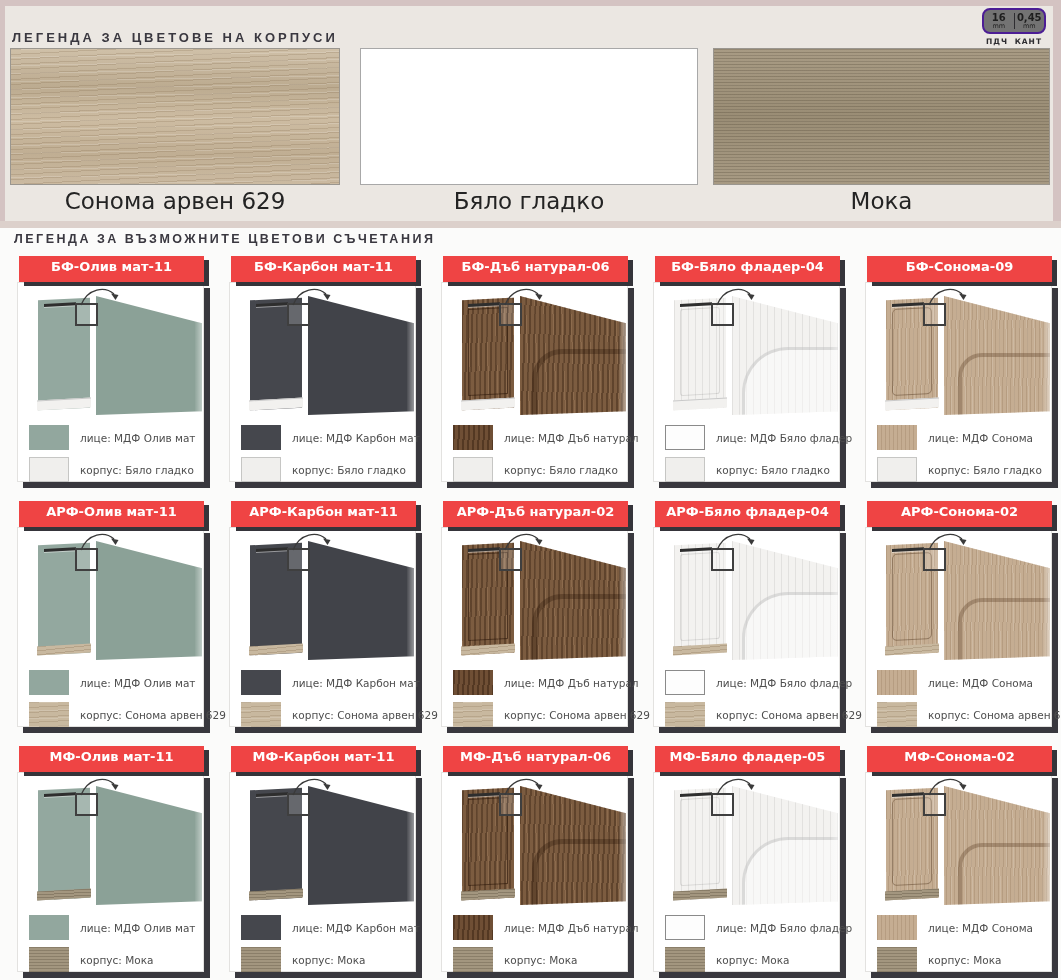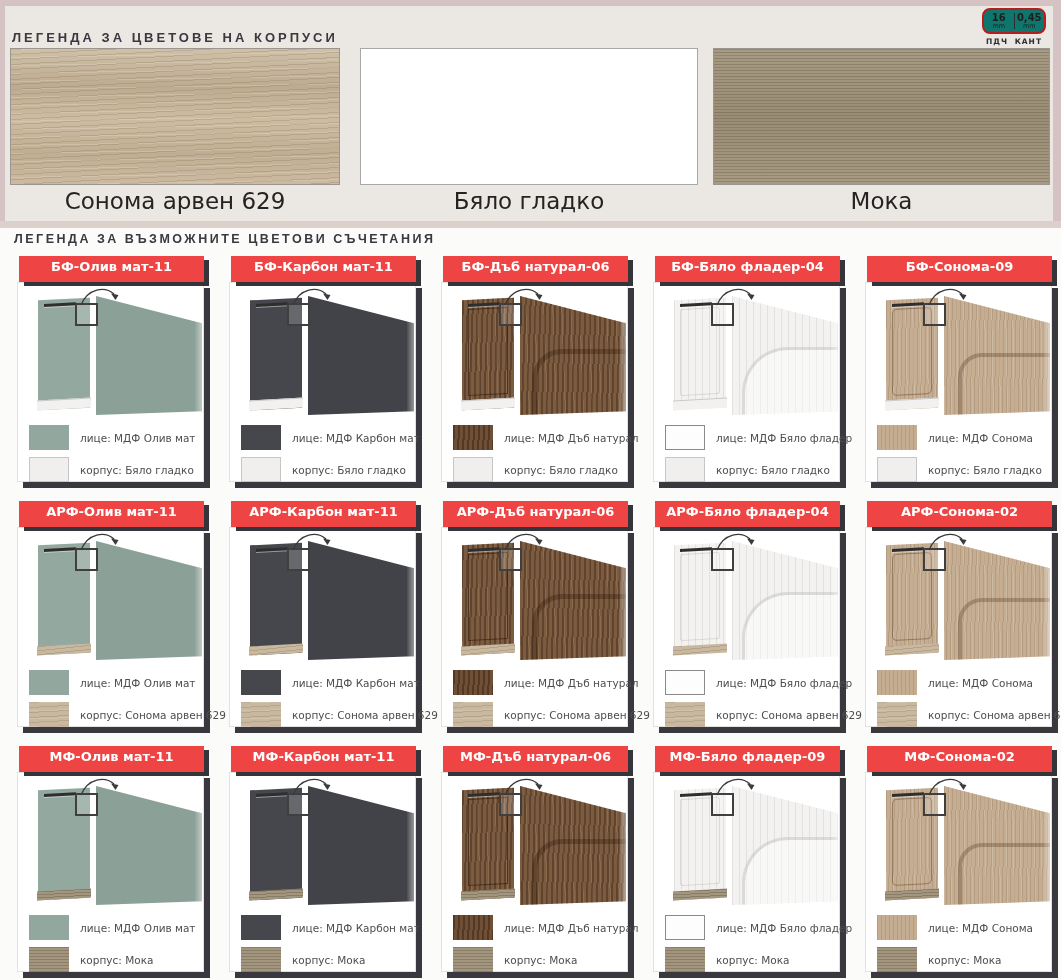--- a/index.html
+++ b/index.html
@@ -23,21 +23,21 @@
   .swatch-label{position:absolute;top:188px;text-align:center;font-size:23px;color:#232323;}
   .sw1{left:10px;width:330px;}
   .sw2{left:360px;width:338px;background:#ffffff;border:1px solid #a8a8a8;}
   .sw3{left:713px;width:337px;}
   .lb1{left:10px;width:330px;}
   .lb2{left:360px;width:338px;}
   .lb3{left:713px;width:337px;}
 
   
   .spec{position:absolute;right:15px;top:8px;width:64px;text-align:center;}
-  .spec-box{display:flex;border:2px solid #b91c1c;border-radius:8px;background:#0f766e;padding:2px 0;}
+  .spec-box{display:flex;border:2px solid #4c1d95;border-radius:8px;background:#737373;padding:2px 0;}
   .spec-cell{flex:1;}
   .spec-sep{width:1px;background:#2e2d31;margin:1px 0;}
   .spec-val{font-size:10px;font-weight:bold;color:#1e1e1e;line-height:11px;}
   .spec-unit{font-size:6.5px;color:#1e1e1e;line-height:7px;}
   .spec-labels{display:flex;justify-content:space-between;padding:3px 4px 0;
                font-size:7.5px;font-weight:bold;letter-spacing:1px;color:#2e2d31;}
 
   
   .tex-sonoma-h{background-color:#c8b89f;background-image:
     repeating-linear-gradient(177deg,rgba(125,100,70,.22) 0 1px,rgba(0,0,0,0) 1px 5px),
@@ -361,21 +361,21 @@
         <div class="chip face-chip"></div>
         <span class="legend-text face-text">лице: МДФ Карбон мат</span>
       </div>
       <div class="legend-row legend-corpus">
         <div class="chip corpus-chip"></div>
         <span class="legend-text corpus-text">корпус: Сонома арвен 629</span>
       </div>
     </div>
   </div>
         <div class="card face-oak corpus-sonoma">
-    <div class="card-header">АРФ-Дъб натурал-06</div>
+    <div class="card-header">АРФ-Дъб натурал-02</div>
     <div class="card-body">
       <div class="doors">
         <div class="door-left">
           <div class="door-handle"></div>
           <div class="door-detail"></div>
           <div class="door-strip"></div>
         </div>
         <div class="door-right">
           <div class="panel-detail"></div>
         </div>
@@ -529,21 +529,21 @@
         <div class="chip face-chip"></div>
         <span class="legend-text face-text">лице: МДФ Дъб натурал</span>
       </div>
       <div class="legend-row legend-corpus">
         <div class="chip corpus-chip"></div>
         <span class="legend-text corpus-text">корпус: Мока</span>
       </div>
     </div>
   </div>
         <div class="card face-whitef corpus-mocha">
-    <div class="card-header">МФ-Бяло фладер-09</div>
+    <div class="card-header">МФ-Бяло фладер-05</div>
     <div class="card-body">
       <div class="doors">
         <div class="door-left">
           <div class="door-handle"></div>
           <div class="door-detail"></div>
           <div class="door-strip"></div>
         </div>
         <div class="door-right">
           <div class="panel-detail"></div>
         </div>

